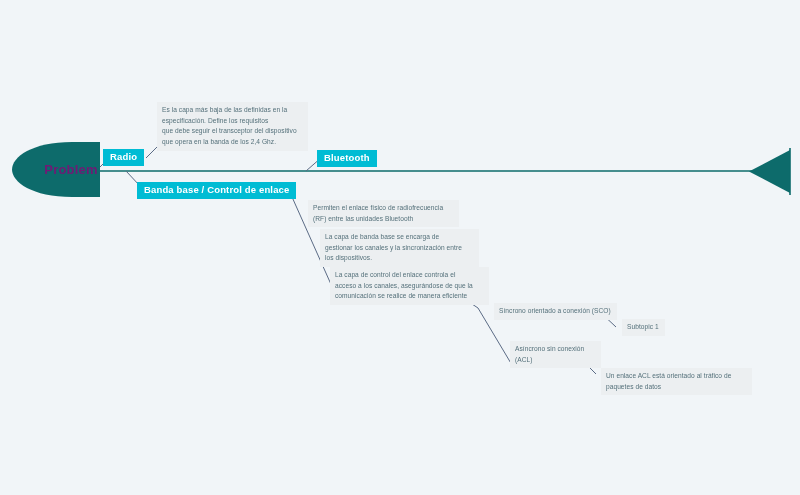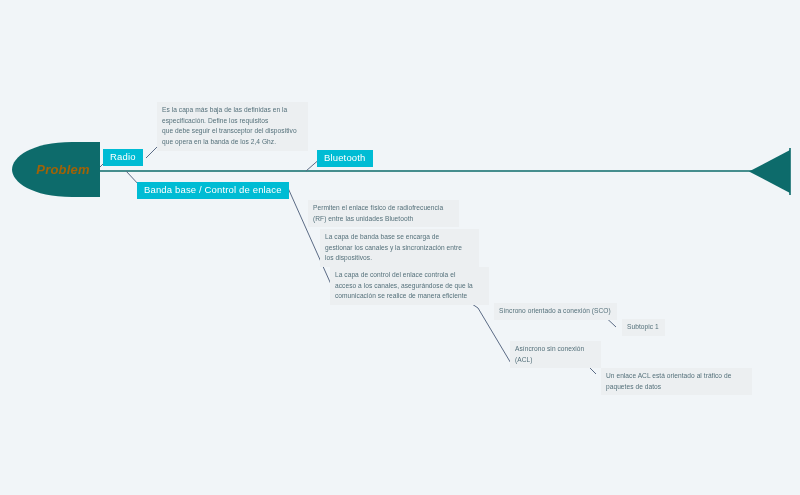--- a/index.html
+++ b/index.html
@@ -31,43 +31,42 @@
   
   .problem-head {
     position: absolute;
     left: 12px;
     top: 142px;
     width: 88px;
     height: 55px;
   }
   .problem-label {
     position: absolute;
-    left: 12px;
+    left: 20px;
     top: 142px;
     width: 88px;
     height: 55px;
     display: flex;
     align-items: center;
     justify-content: center;
-    color: #a16207;
+    color: #701a75;
     font-size: 13px;
     font-weight: bold;
     letter-spacing: 0.2px;
     padding-left: 14px;
     box-sizing: border-box;
-    font-style: italic;
   }
 
   
   .chip {
     position: absolute;
     background: #00bcd4;
     color: #ffffff;
     font-size: 9.5px;
-    font-weight: normal;
+    font-weight: bold;
     letter-spacing: 0.15px;
     padding: 3px 7px 4px 7px;
     white-space: nowrap;
     line-height: 1.1;
   }
 
   
   .note {
     position: absolute;
     background: #eceff1;

